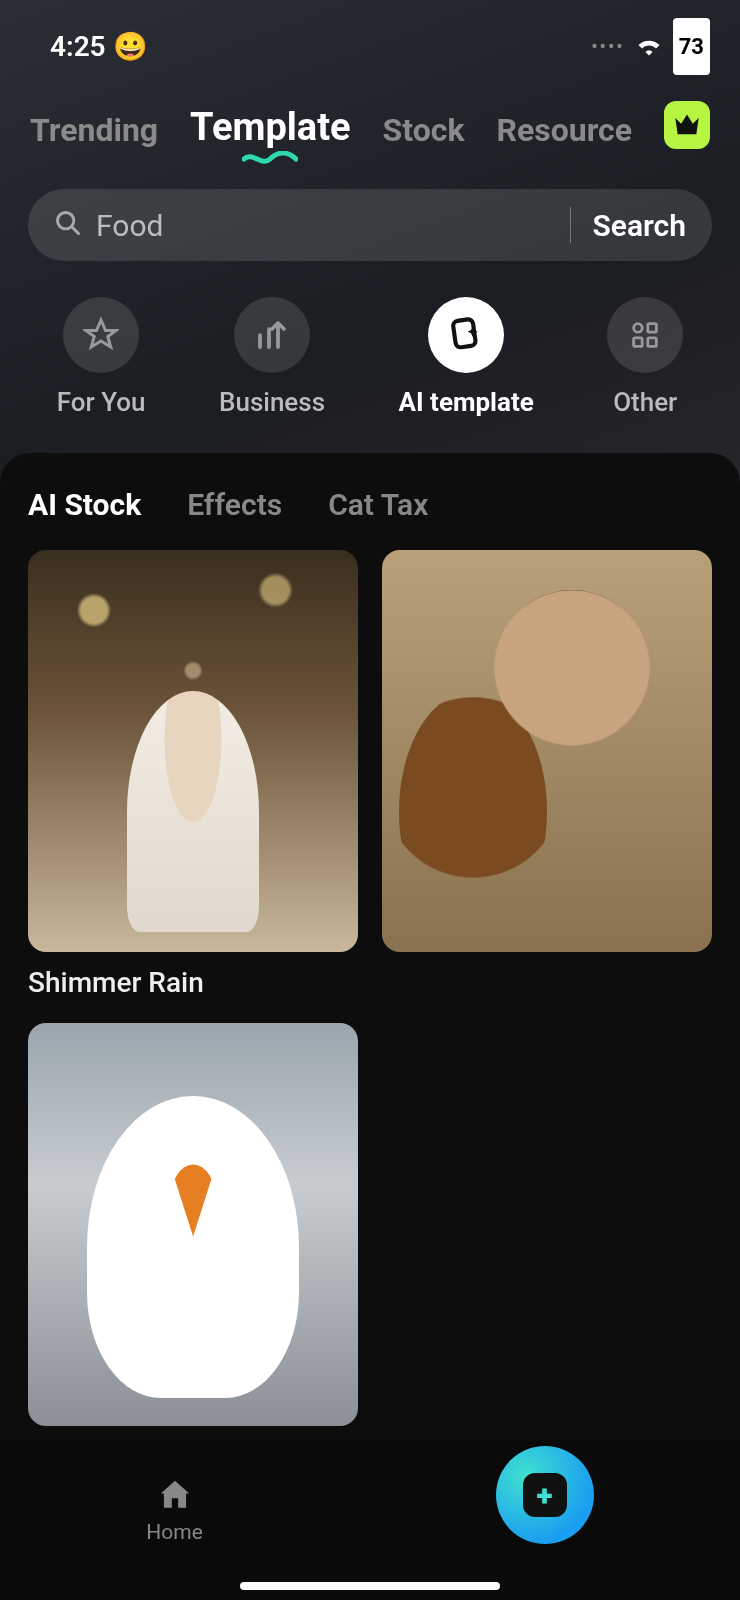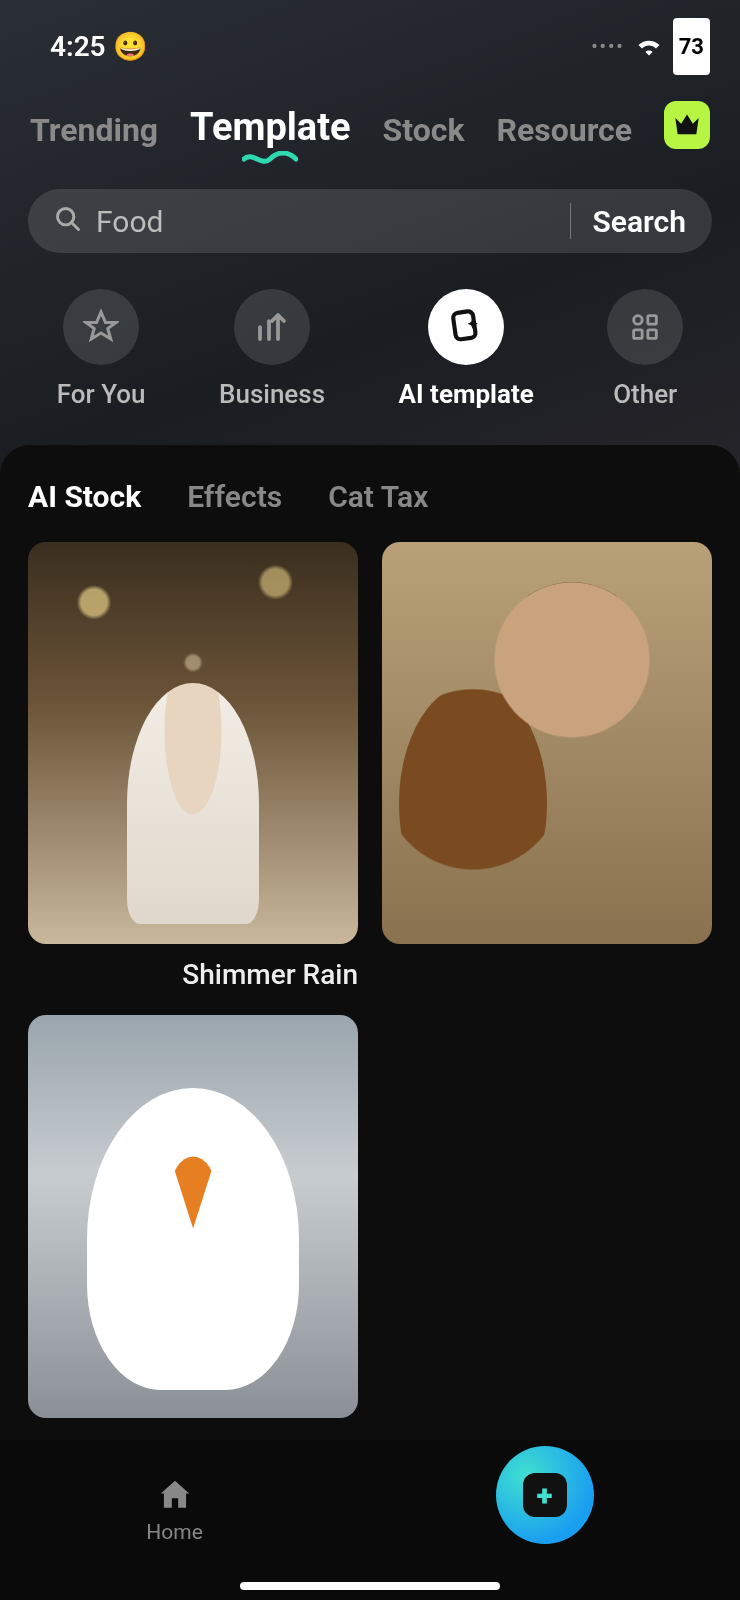--- a/index.html
+++ b/index.html
@@ -50,21 +50,21 @@
     display:flex;align-items:center;justify-content:center;
   }
 
   .search-row {
     margin: 30px 28px 0 28px;
     background: rgba(255,255,255,0.12);
     border-radius: 40px;
     display:flex;
     align-items:center;
     padding: 0 26px;
-    height: 64px;
+    height: 72px;
   }
   .search-icon { color:#aaa; margin-right:14px; }
   .search-text { flex:1; color:#bdbdbd; font-size:30px; }
   .search-divider { width:1px; height:36px; background:#777; margin:0 22px; }
   .search-btn { color:#fff; font-size:30px; font-weight:600; }
 
   .categories {
     display:flex;
     justify-content:space-around;
     margin-top:36px;
@@ -90,21 +90,20 @@
   }
   .sub-tabs { display:flex; gap:46px; }
   .sub-tab { font-size:30px; color:#888; font-weight:600; }
   .sub-tab.active { color:#fff; font-weight:700; }
 
   .grid {
     margin-top:28px;
     display:grid;
     grid-template-columns: 1fr 1fr;
     gap: 24px 24px;
-    text-align: right;
   }
   .card { display:flex; flex-direction:column; }
   .thumb {
     width:100%;
     aspect-ratio: 0.82;
     border-radius:18px;
     background:#333;
     background-size:cover;
     background-position:center;
     position:relative;

